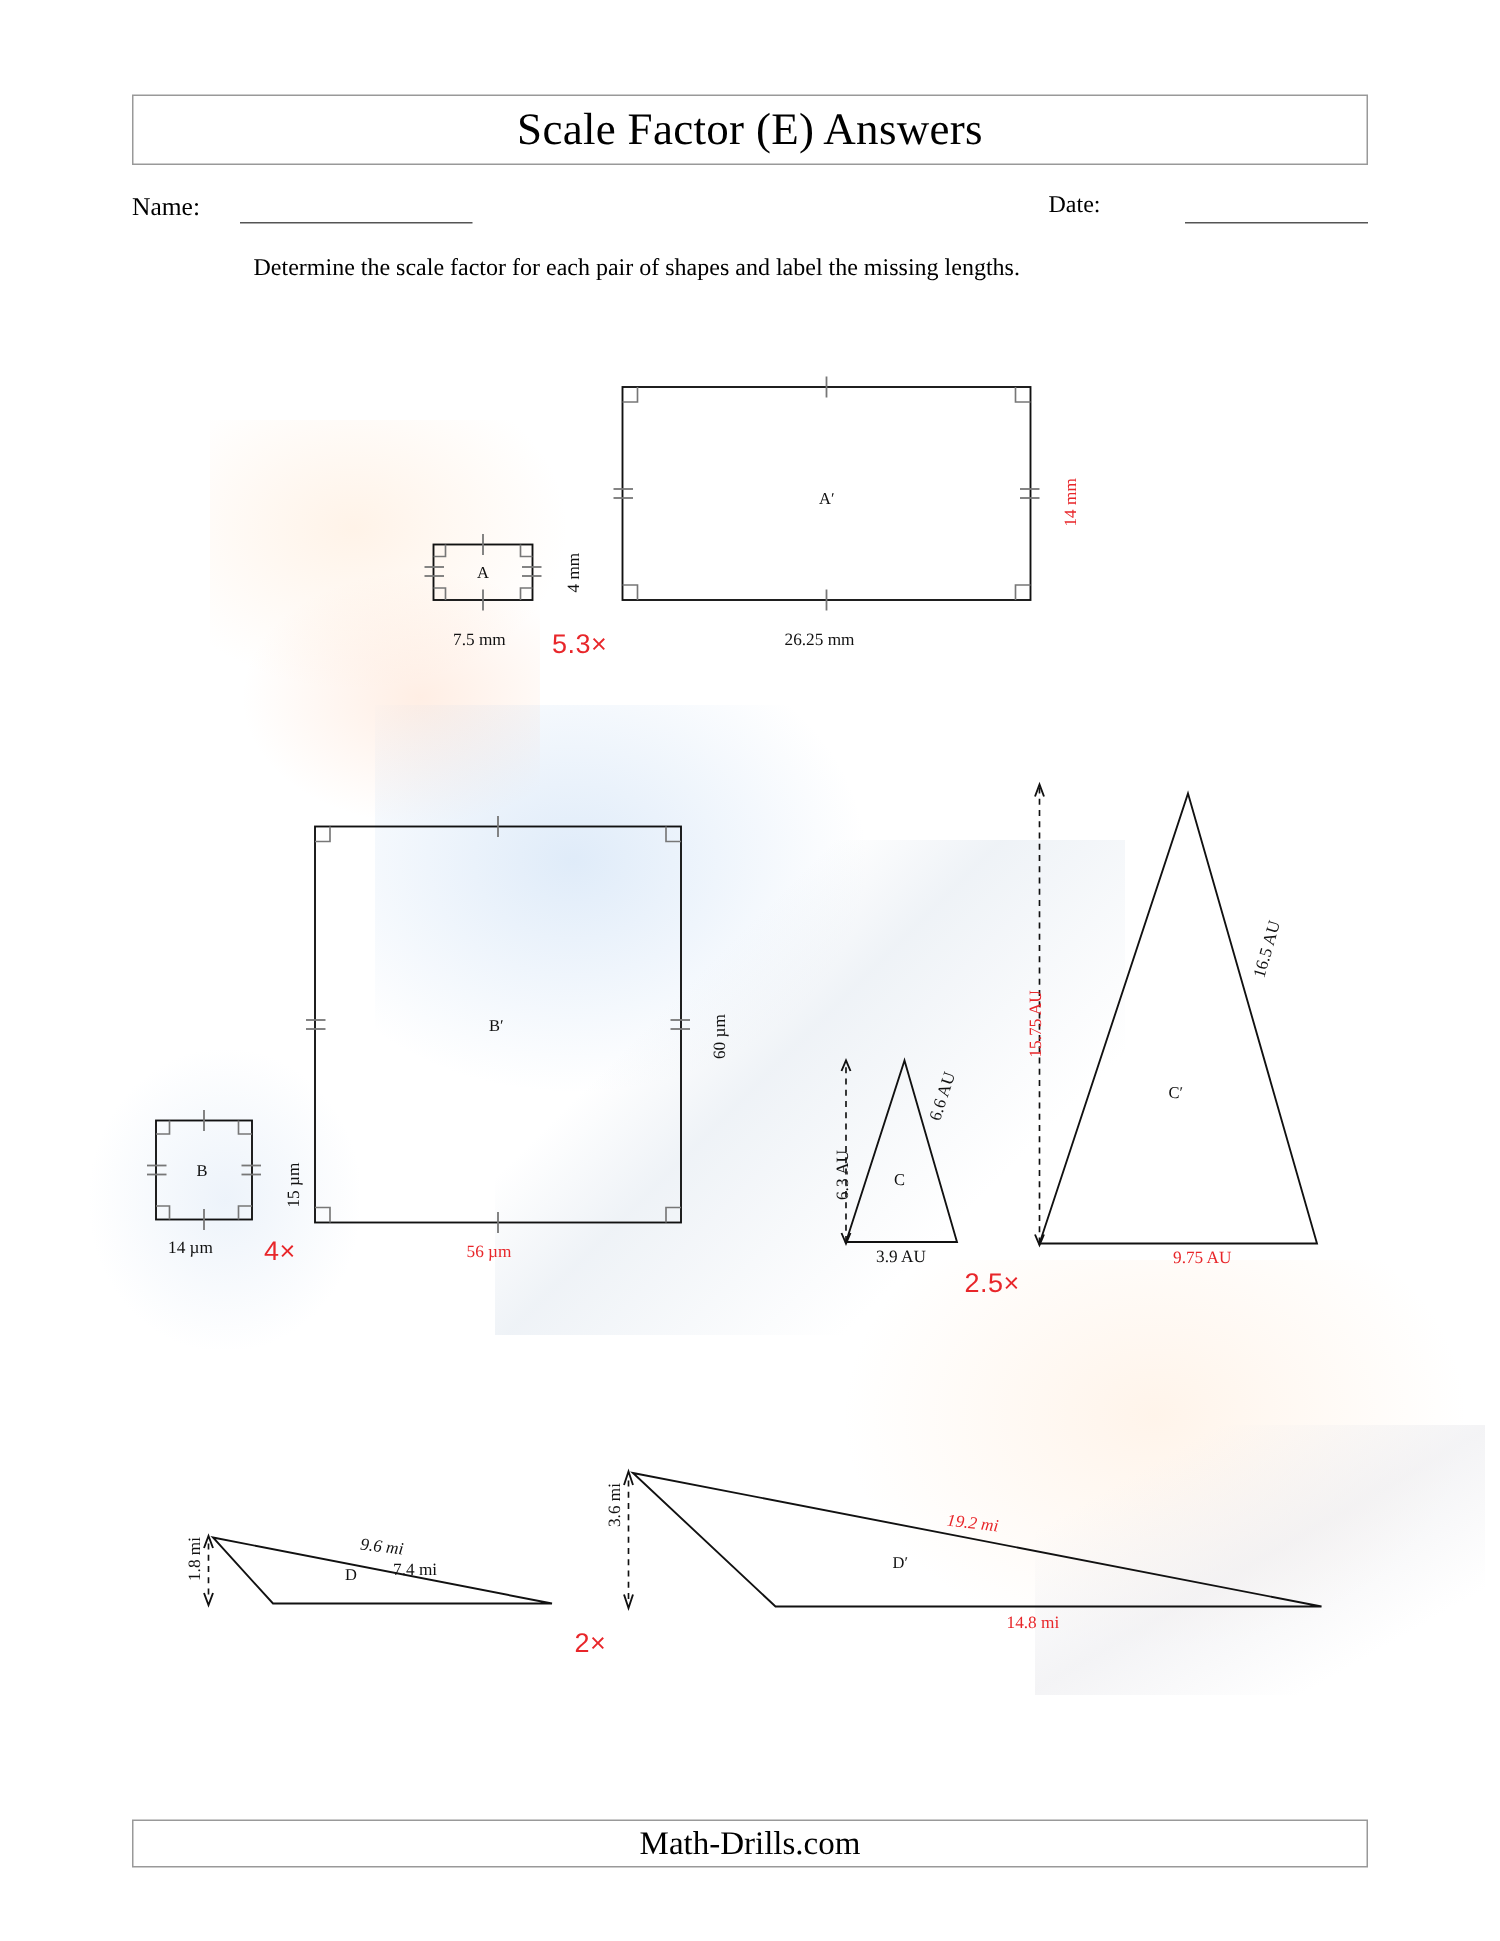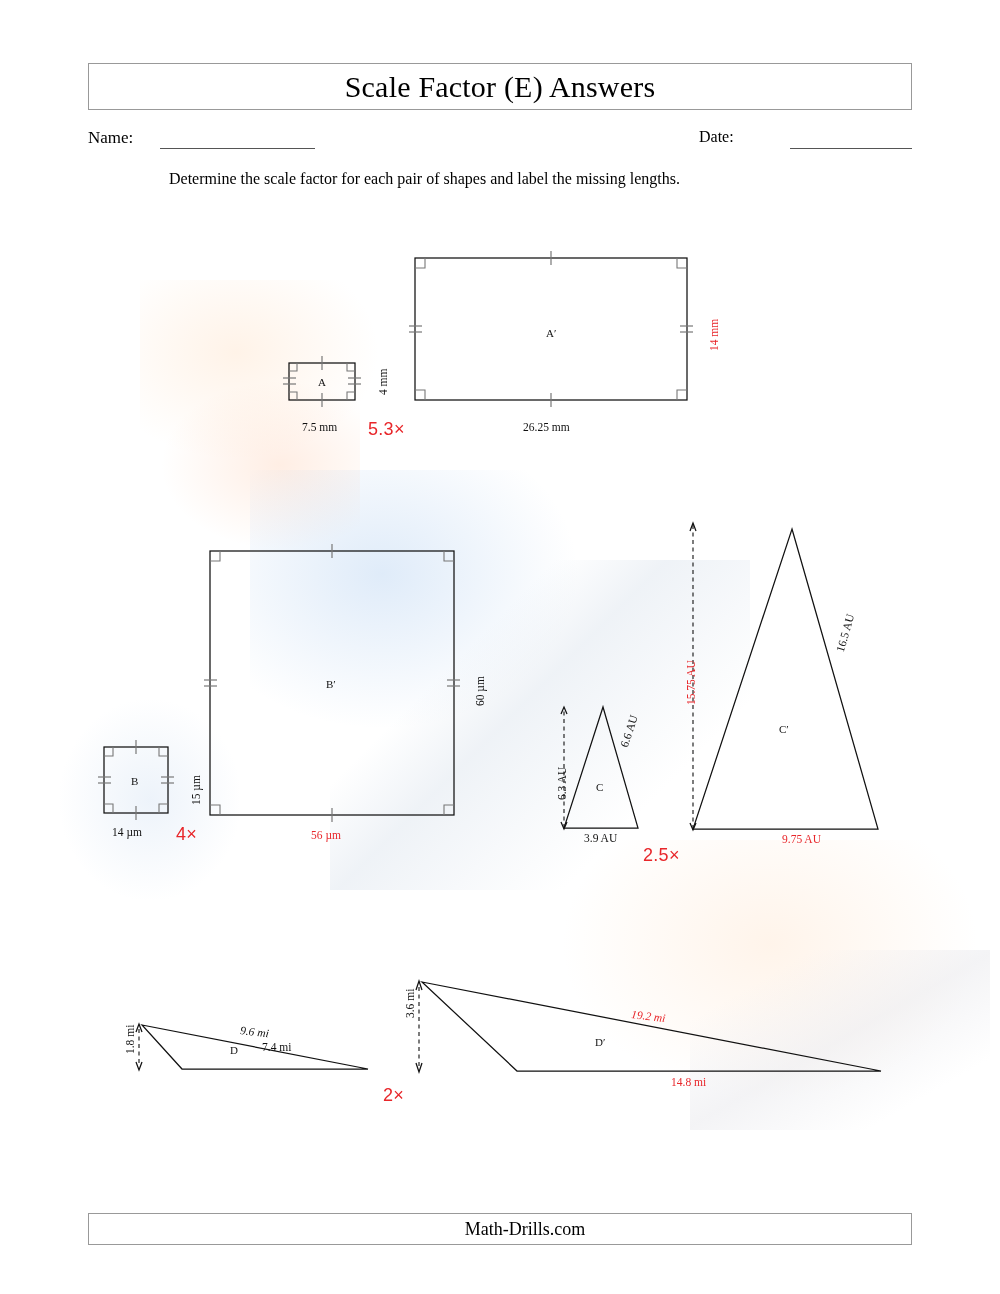--- a/index.html
+++ b/index.html
@@ -38,21 +38,21 @@
   .datelbl{position:absolute;left:699px;top:128px;font-size:16px;}
   .dateline{position:absolute;left:790px;top:148px;width:122px;border-bottom:1px solid #555;}
   .instr{position:absolute;left:169px;top:170px;font-size:16px;}
 
   .footbox{
     position:absolute;left:88px;top:1213px;width:824px;height:32px;
     border:1px solid #999;box-sizing:border-box;background:#fff;
   }
   .foottext{
     position:absolute;left:88px;top:1213px;width:824px;height:32px;
-    display:flex;align-items:center;justify-content:center;font-size:18px;padding-left:25px;
+    display:flex;align-items:center;justify-content:center;font-size:22px;
   }
 
   svg.board{position:absolute;left:0;top:0;width:1000px;height:1294px;overflow:visible;}
   .shp{fill:none;stroke:#111;stroke-width:1.25;}
   .tick{stroke:#777;stroke-width:1.2;fill:none;}
   .ra{stroke:#777;stroke-width:1.1;fill:none;}
   .dash{stroke:#111;stroke-width:1.1;fill:none;stroke-dasharray:4 3.5;}
 
   .lbl{position:absolute;font-family:"Liberation Serif",serif;font-size:11.5px;
        color:#111;white-space:nowrap;transform-origin:0 0;}

